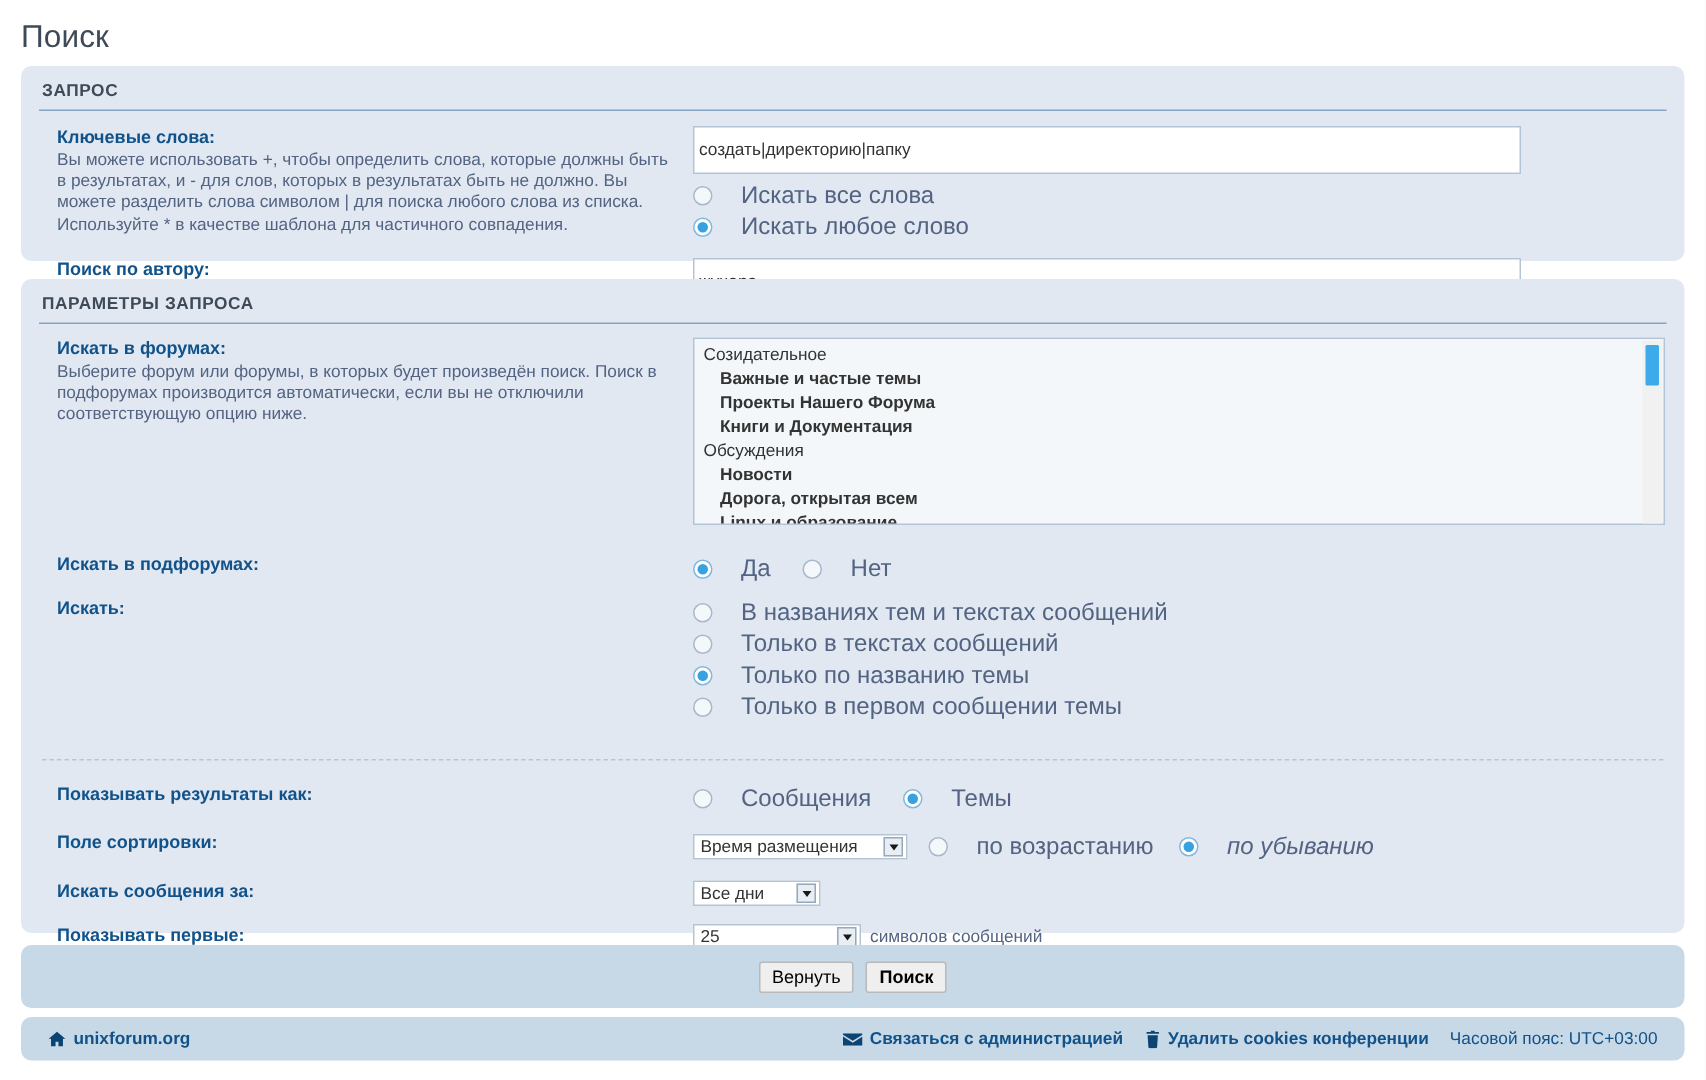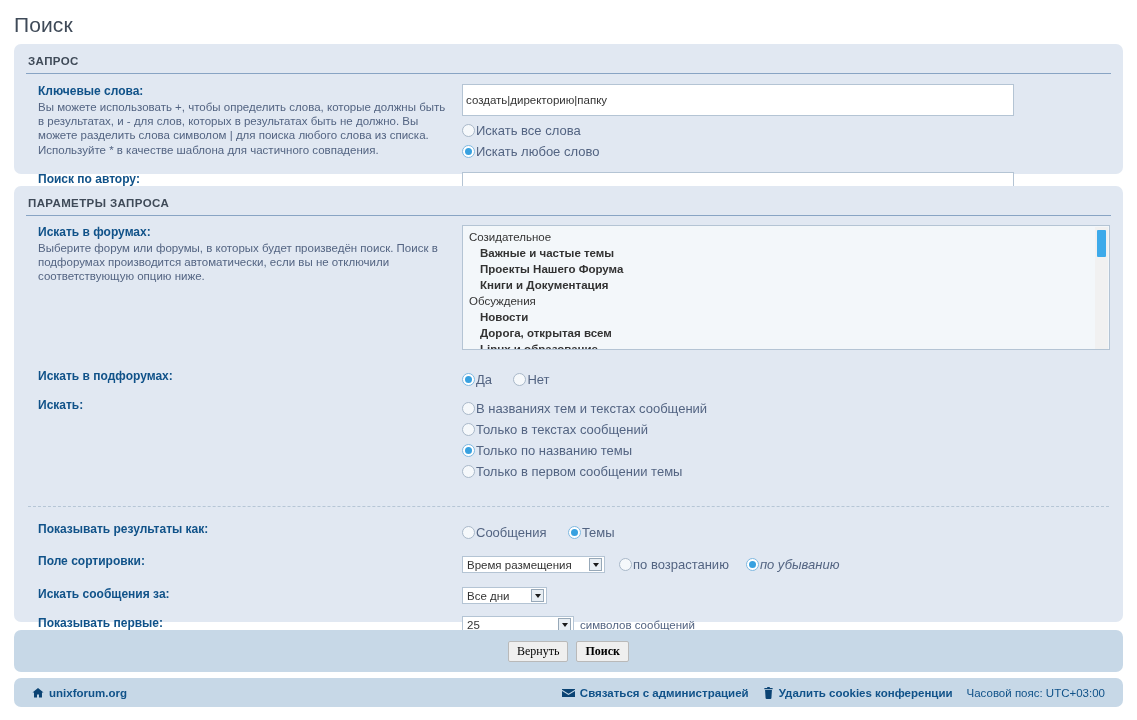--- a/index.html
+++ b/index.html
@@ -122,23 +122,23 @@
   }
   .rb.on::after {
     content: "";
     position: absolute;
     left: 2px; top: 2px;
     width: 7px; height: 7px;
     border-radius: 50%;
     background: #38a1e0;
   }
   .rb-label {
-    margin-left: 1px;
+    margin-left: 19px;
     color: #536482;
-    font-size: 13px;
+    font-size: 16px;
     white-space: nowrap;
   }
   .rb-gap { margin-left: 18px; }
 
   
   .listbox {
     width: 648px;
     height: 125px;
     border: 1px solid #b4c4d4;
     background: #f3f7fa;
@@ -234,21 +234,21 @@
     background: #c7d8e7;
     display: flex;
     align-items: center;
     justify-content: center;
     gap: 8px;
   }
   .btn {
     background: #efefef;
     border: 1px solid #b9b9b9;
     color: #000000;
-    font-family: Liberation Serif, serif;
+    font-family: Liberation Sans, sans-serif;
     font-size: 12px;
     padding: 2px 8px;
     border-radius: 2px;
     line-height: 15px;
     cursor: pointer;
   }
   .btn.primary { font-weight: bold; }
 
   
   .panel-footer {

